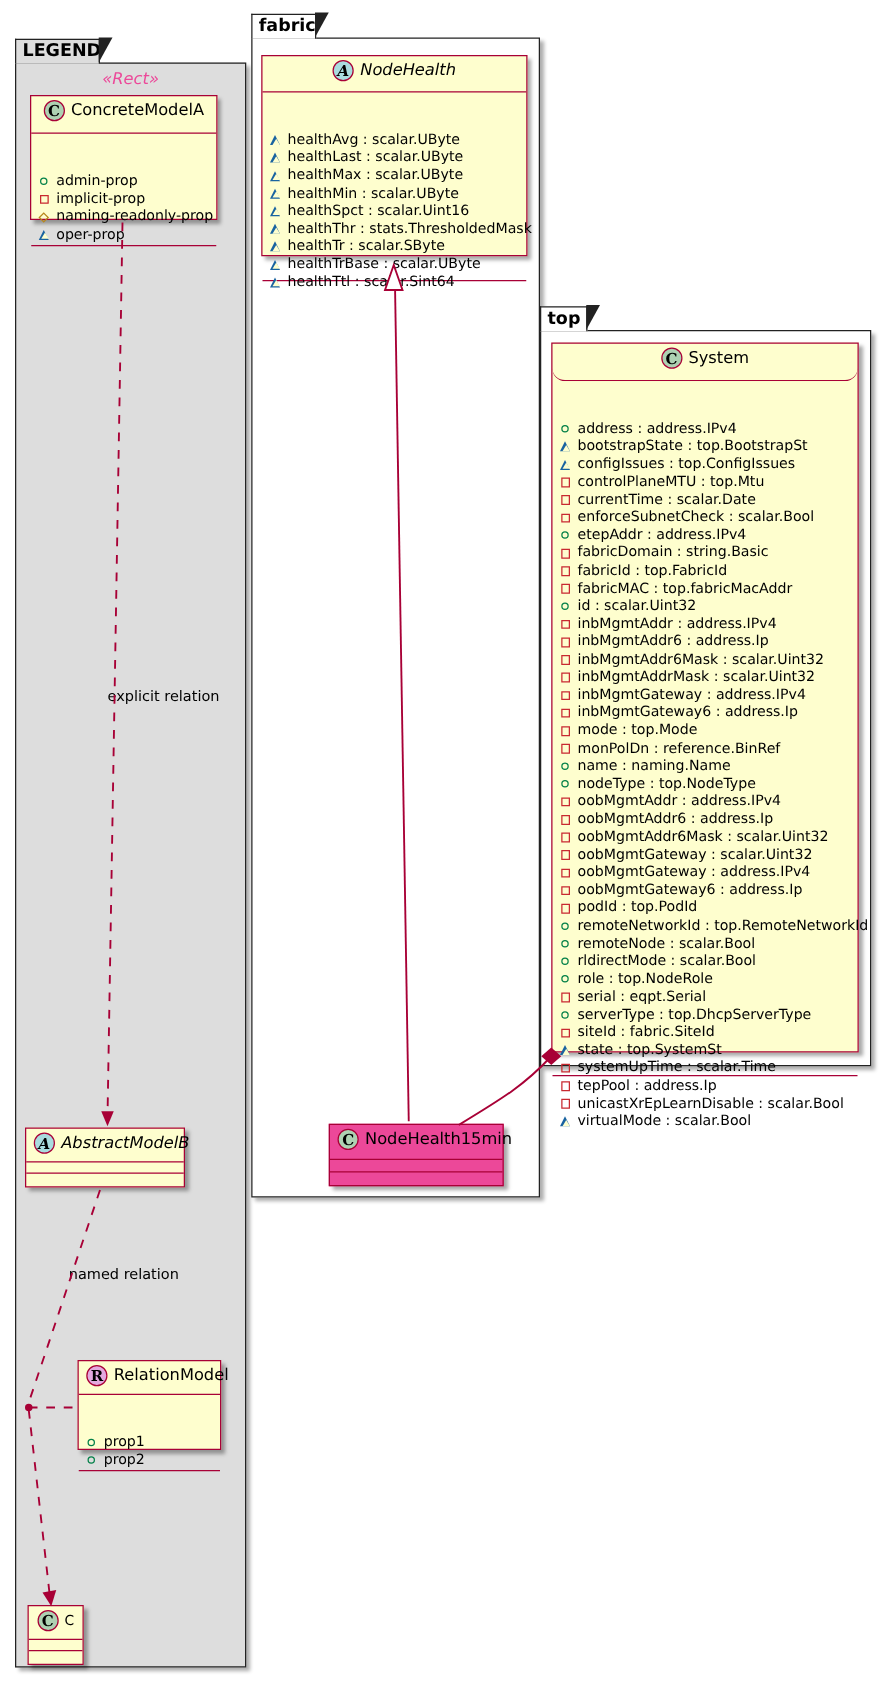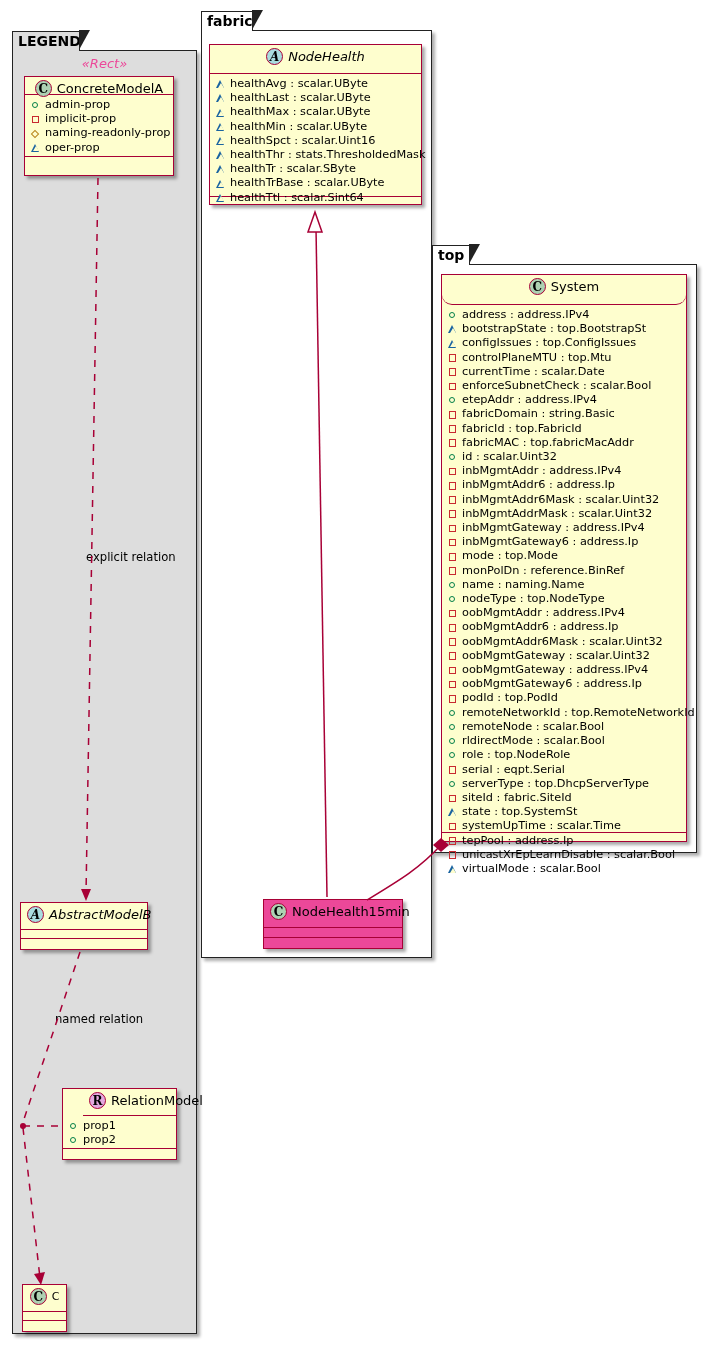--- a/index.html
+++ b/index.html
@@ -78,20 +78,21 @@
     font-size: 13px;
     color: #000000;
     white-space: nowrap;
   }
   .cls-title { display: inline-block; vertical-align: middle; }
   .cls-title.italic { font-style: italic; }
   .cls-body {
     box-sizing: border-box;
     padding: 3px 2px 3px 5px;
     border-bottom: 1.4px solid #A80036;
+    margin-top: 28px;
   }
   .cls-foot {
     box-sizing: border-box;
     height: 9px;
     border-top: 1.4px solid #A80036;
   }
   .cls-empty-mid {
     box-sizing: border-box;
     height: 9px;
     border-bottom: 1.4px solid #A80036;
@@ -201,21 +202,21 @@
 <body>
 
 <div class="canvas">
 
   <div class="pkg pkg-legend" style="left:12px; top:50px; width:185px; height:1284px;"></div>
   <div class="pkg-tab" style="left:12px; top:31px; width:68px; height:20px; background:#dddddd;">LEGEND</div>
 
   <div class="stereo" style="left:22px; top:56px; width:165px;">«Rect»</div>
 
   <div class="cls" style="left:24px; top:76px; width:150px; height:100px;">
-    <div class="cls-head" style="height:18px;">
+    <div class="cls-head" style="height:30px;">
       <span class="badge badge-C">C</span><span class="cls-title">ConcreteModelA</span>
     </div>
     <div class="cls-body" style="height:62px;">
       <div class="attr">
         <span class="ic ic-circle"></span>
         <span class="txt">admin-prop</span>
       </div>
       <div class="attr">
         <span class="ic ic-square"></span>
         <span class="txt">implicit-prop</span>
@@ -234,21 +235,21 @@
 
   <div class="cls" style="left:20px; top:902px; width:128px; height:48px;">
     <div class="cls-head" style="height:27px;">
       <span class="badge badge-A">A</span><span class="cls-title italic">AbstractModelB</span>
     </div>
     <div class="cls-empty-mid"></div>
     <div class="cls-foot" style="border-top:none;"></div>
   </div>
 
   <div class="cls" style="left:62px; top:1088px; width:115px; height:72px;">
-    <div class="cls-head" style="height:27px;margin-left:20px;">
+    <div class="cls-head" style="height:27px;">
       <span class="badge badge-R">R</span><span class="cls-title">RelationModel</span>
     </div>
     <div class="cls-body" style="height:33px;">
       <div class="attr">
         <span class="ic ic-circle"></span>
         <span class="txt">prop1</span>
       </div>
       <div class="attr">
         <span class="ic ic-circle"></span>
         <span class="txt">prop2</span>

